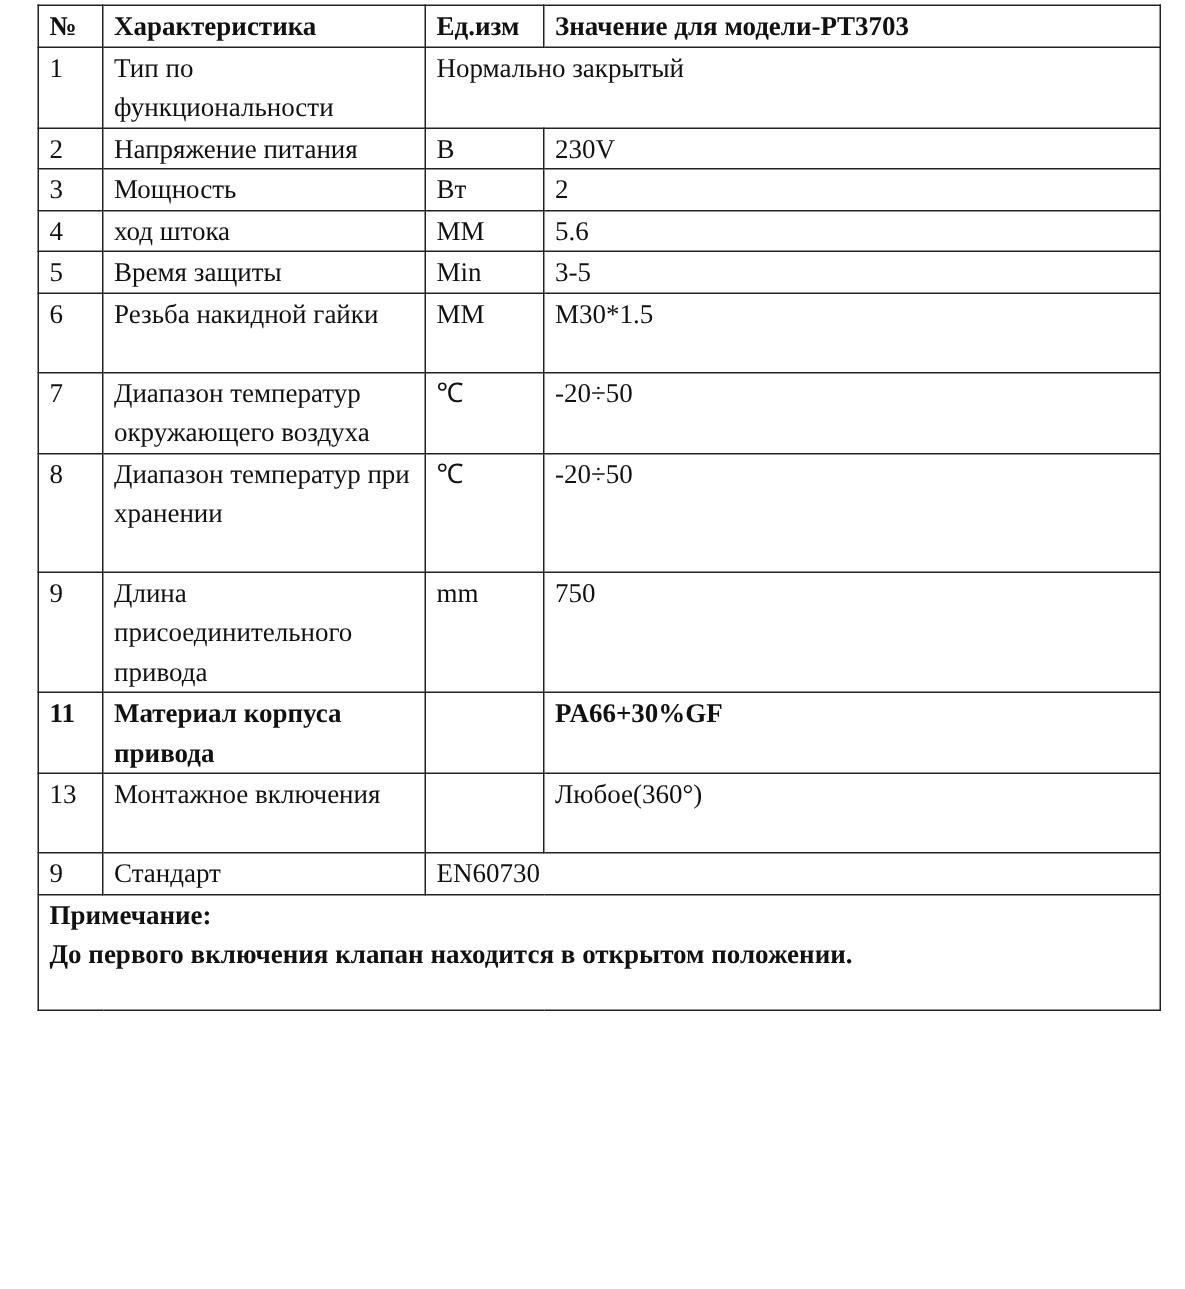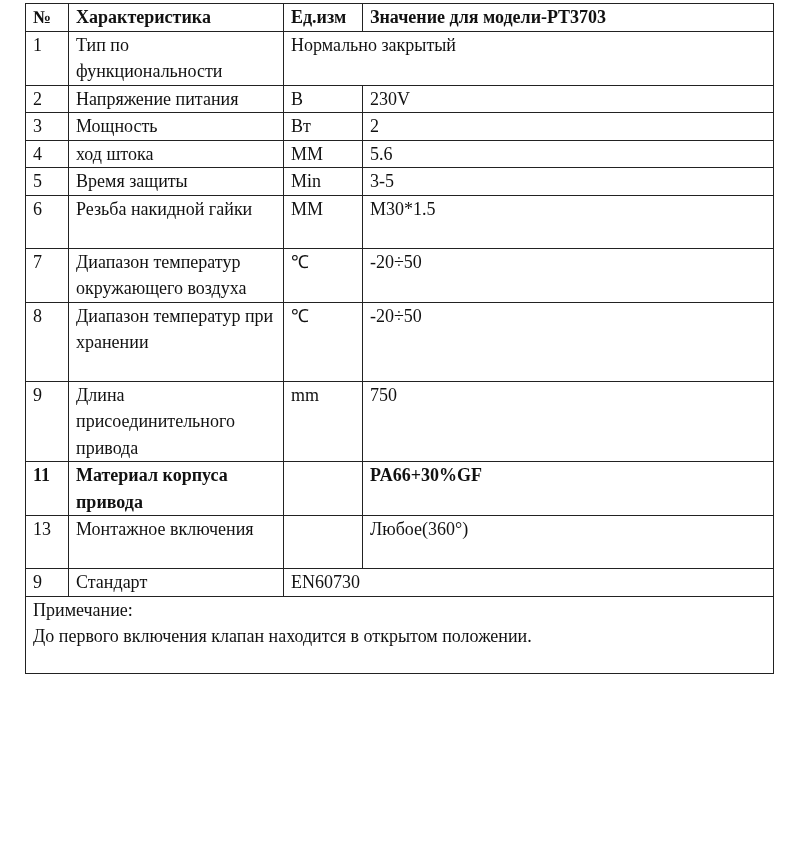--- a/index.html
+++ b/index.html
@@ -5,21 +5,21 @@
   html, body { margin: 0; padding: 0; background: #ffffff; }
   body { width: 790px; height: 859px; position: relative; overflow: hidden;
          font-family: "Liberation Serif", serif; color: #111; }
   table.spec { position: absolute; left: 25px; top: 3px; width: 748px;
                border-collapse: collapse; table-layout: fixed; font-size: 18px; line-height: 26.5px; }
   table.spec td, table.spec th { border: 1.5px solid #222; padding: 0 7px; vertical-align: top; }
   table.spec th { font-weight: bold; height: 26px; text-align: left; }
   th.c-val, td.c-val { text-align: left; }
   td.c-num { padding-left: 9px; }
   td.note { padding: 4px 8px 0 8px; height: 76px; }
-  .note-line { display: block; }
+  .note-line { display: block; font-weight: bold; }
 </style>
 </head>
 <body>
 
 <table class="spec">
   <colgroup>
     <col style="width:43px">
       <col style="width:215px">
       <col style="width:79px">
       <col style="width:411px">

